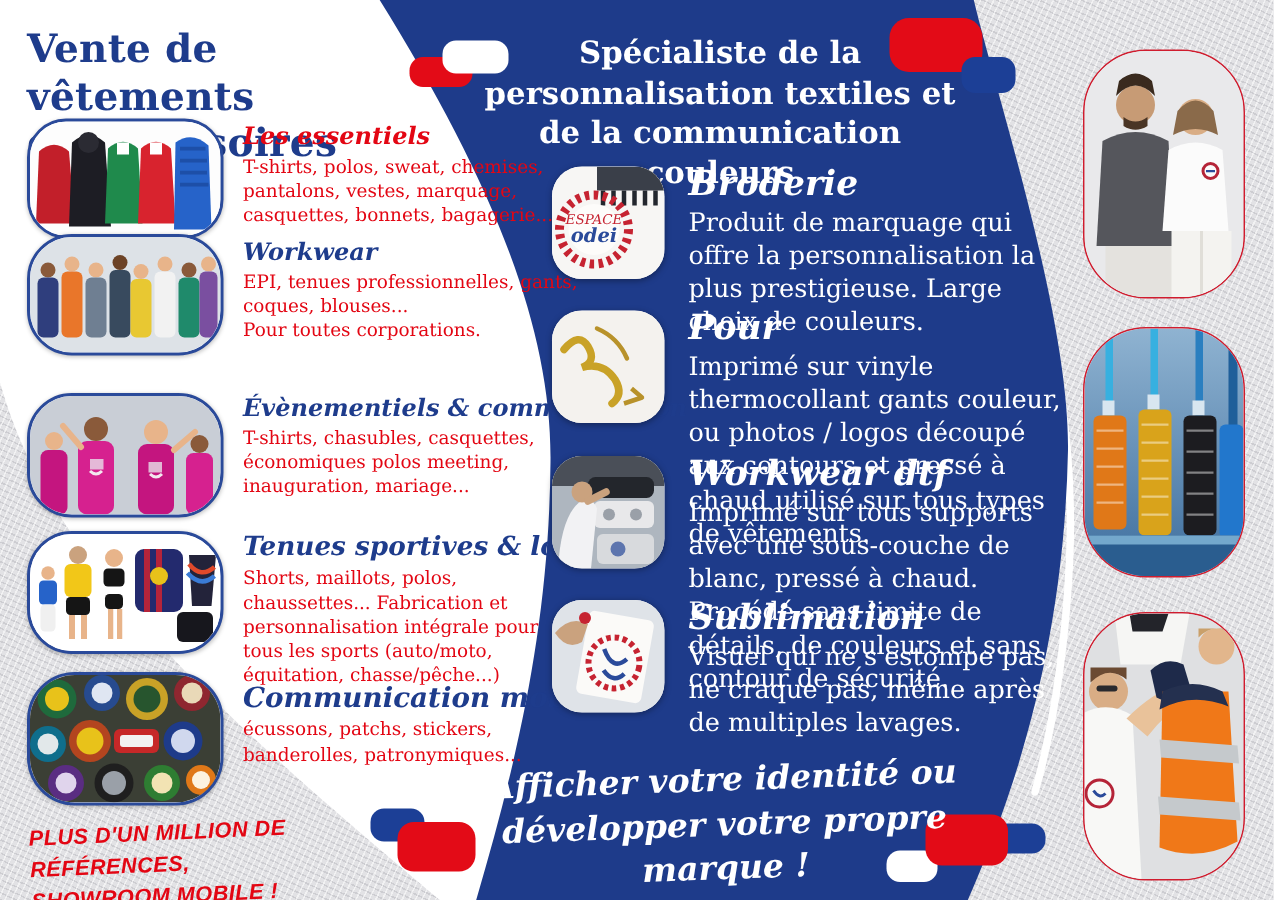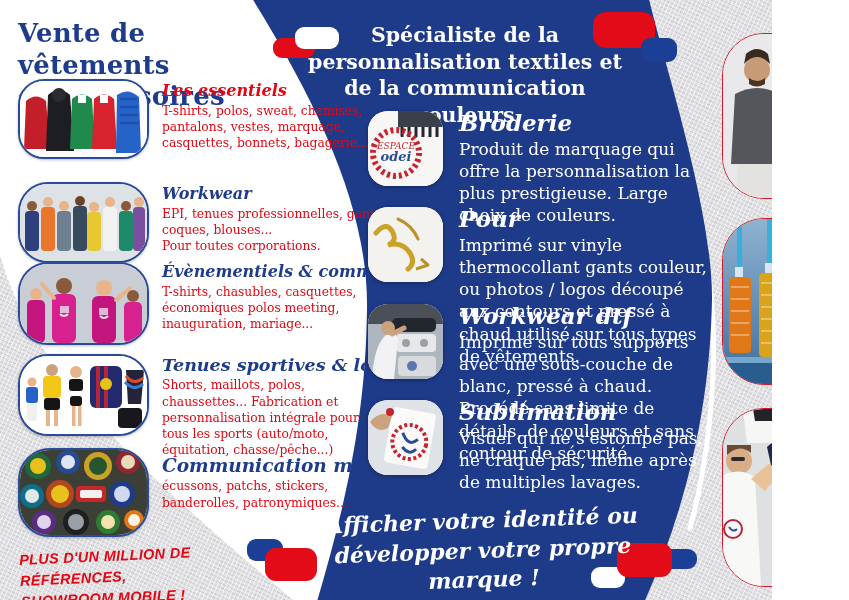--- a/index.html
+++ b/index.html
@@ -1,17 +1,17 @@
 <!DOCTYPE html>
 <html><head>
 <meta charset="utf-8">
 <style>
   html,body{margin:0;padding:0;}
   #poster{
-    position:relative; width:772px; height:600px; overflow:hidden;
+    position:relative; width:849px; height:600px; overflow:hidden;
     background-color:#e2e2e5;
     background-image:
       repeating-linear-gradient(115deg, rgba(255,255,255,.55) 0 1px, rgba(0,0,0,0) 1px 4px),
       repeating-linear-gradient(25deg, rgba(150,150,158,.28) 0 1px, rgba(0,0,0,0) 1px 4px);
     font-family:"DejaVu Serif", serif;
   }
   #bgshapes{position:absolute;left:0;top:0;z-index:0;}
   .abs{position:absolute;}
   .z{z-index:2;}
 
@@ -37,21 +37,21 @@
   .lbody{font-size:12.3px; line-height:1.32; color:#e30613;}
   .ref-note{
     left:20px; top:544px; width:270px;
     font-family:"Liberation Sans", sans-serif;
     font-size:14.5px; font-weight:bold; font-style:italic; color:#e30613;
     line-height:1.45; transform:rotate(-2.5deg); letter-spacing:.3px;
   }
 
   
   .center-title{
-    left:307px; top:22px; width:316px; text-align:center;
+    left:322px; top:22px; width:316px; text-align:center;
     font-size:20.5px; line-height:1.3; font-weight:bold; color:#ffffff;
   }
   .crow{left:368px; display:flex; gap:16px; width:345px;}
   .cicon{
     flex:0 0 75px; height:75px; border-radius:20px; overflow:hidden;
     background:#fff; box-shadow:0 1px 4px rgba(0,0,0,.35);
   }
   .cicon svg{display:block;}
   .ctext{width:248px; padding-top:0;}
   .cheading{
@@ -122,21 +122,21 @@
         <path d="M97,14 q11,-8 22,2 l2,56 h-25 z" fill="#2663c9"></path>
         <path d="M100,18 h17 M100,26 h18 M100,34 h18 M100,42 h19" stroke="#1d4fa8" stroke-width="2.5" fill="none"></path>
       </svg>
     </div>
     <div class="ltext">
       <div class="lheading red h21">Les essentiels</div>
       <div class="lbody">T-shirts, polos, sweat, chemises, pantalons, vestes, marquage, casquettes, bonnets, bagagerie...</div>
     </div>
   </div>
 
-  <div class="abs z lrow" style="top:182px">
+  <div class="abs z lrow" style="top:156px">
     <div class="lphoto" style="height:77px;border-radius:30px">
       <svg width="127" height="77" viewBox="0 0 127 77">
         <rect width="127" height="77" fill="#dde2e7"></rect>
         <g>
           <circle cx="12" cy="22" r="5" fill="#8a5a3a"></circle>
             <rect x="5" y="27" width="14" height="40" rx="4" fill="#2f3e7d"></rect>
           <circle cx="28" cy="18" r="5" fill="#e8b48a"></circle>
             <rect x="21" y="23" width="14" height="44" rx="4" fill="#e9762a"></rect>
           <circle cx="44" cy="22" r="5" fill="#e8b48a"></circle>
             <rect x="37" y="27" width="14" height="40" rx="4" fill="#6f7f92"></rect>

